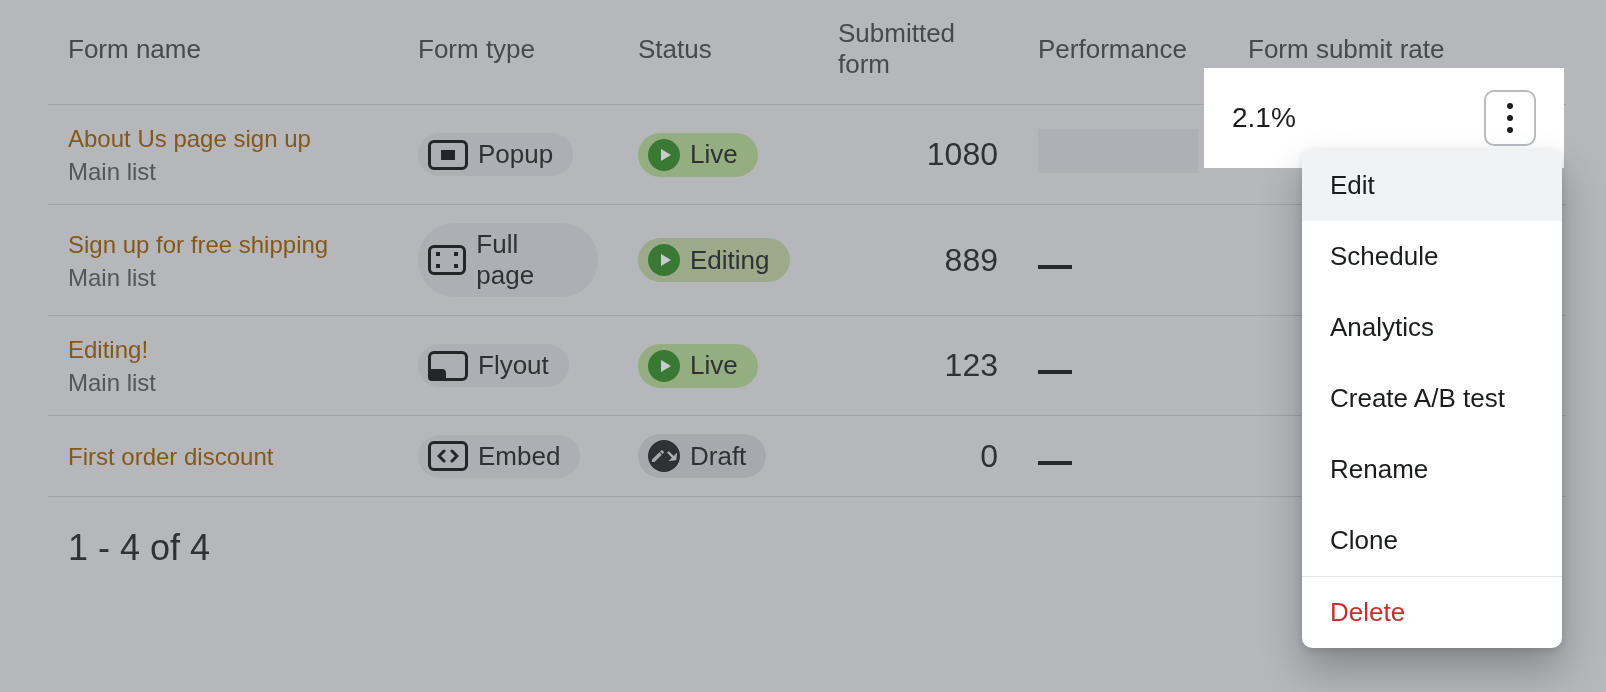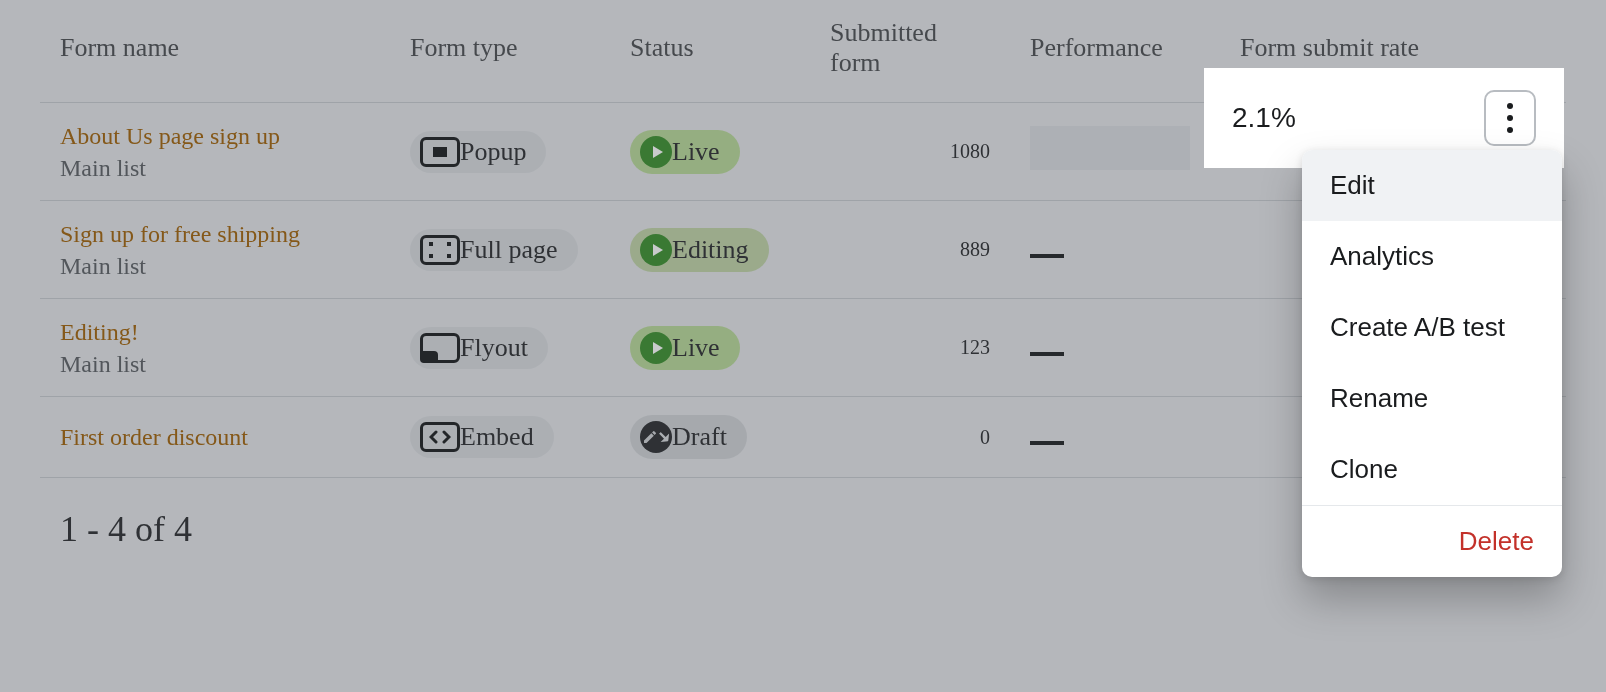--- a/index.html
+++ b/index.html
@@ -14,24 +14,23 @@
   }
   .dim-overlay {
     position: absolute;
     inset: 0;
     background: rgba(60,64,72,0.28);
     pointer-events: none;
     z-index: 5;
   }
   .table-wrap {
     position: absolute;
-    left: 40px;
+    left: 48px;
     top: 0;
     right: 40px;
-    font-family: Liberation Serif, serif;
   }
   table {
     width: 100%;
     border-collapse: collapse;
     font-size: 26px;
     color: #2a2c2e;
   }
   thead th {
     font-weight: 400;
     text-align: left;
@@ -53,20 +52,21 @@
     font-weight: 500;
   }
   .form-sublabel {
     color: #5b5f63;
     font-size: 24px;
     margin-top: 4px;
   }
   .pill {
     display: inline-flex;
     align-items: center;
+    gap: 10px;
     padding: 6px 20px 6px 10px;
     border-radius: 40px;
     font-size: 26px;
     color: #2a2c2e;
   }
   .pill.grey { background: #d7dadd; }
   .pill.green { background: #b8d997; }
   .pill.muted-green { background: #bfd3a6; text-align: right; }
   .pill.dark-grey { background: #cfd2d5; }
   .type-icon-box {
@@ -102,21 +102,21 @@
   .status-dot.edit { background: #3a8f2c; }
   .status-dot.edit::after {
     content:""; width:0;height:0;border-left:10px solid #fff;border-top:6px solid transparent;border-bottom:6px solid transparent; margin-left:3px;
   }
   .status-dot.draft { background: #2a2c2e; }
   .status-dot.draft::after {
     content:""; width:12px;height:12px;background:#d7dadd;transform:rotate(45deg);clip-path: polygon(0 40%, 60% 40%, 60% 0, 100% 50%, 60% 100%, 60% 60%, 0 60%);
   }
   .status-dot.draft svg { width:16px; height:16px; fill:#cfd2d5; }
 
-  .num-cell { text-align: right; font-size: 20px; }
+  .num-cell { text-align: right; font-size: 32px; }
   .perf-cell { text-align:left; }
   .perf-redacted {
     width: 160px; height: 44px; background: #d9dcdf;
     display:inline-block;
   }
   .perf-dash {
     display:inline-block; width:34px; height:4px; background:#1e2022;
   }
   .rate-cell { text-align: right; font-size: 28px; padding-right: 100px; }
 
@@ -166,21 +166,21 @@
     overflow: hidden;
     padding-bottom: 0;
   }
   .dropdown .item {
     padding: 20px 28px;
     font-size: 26px;
     color: #1a1c1e;
     cursor: pointer;
   }
   .dropdown .item.highlight { background: #f0f2f4; }
-  .dropdown .item.delete { color: #c3312a; border-top:1px solid #e5e8eb;text-align:right; }
+  .dropdown .item.delete { color: #c3312a; border-top:1px solid #e5e8eb; }
 
   th.num-head { }
   th.rate-head { text-align:left; }
 </style>
 </head>
 <body>
 
 <div class="table-wrap">
   <table>
     <colgroup>
@@ -324,18 +324,19 @@
     <div class="kebab-btn">
       <span></span>
       <span></span>
       <span></span>
     </div>
   </div>
 </div>
 
 <div class="dropdown">
   <div class="item highlight">Edit</div>
+  <div class="item">Schedule</div>
   <div class="item">Analytics</div>
   <div class="item">Create A/B test</div>
   <div class="item">Rename</div>
   <div class="item">Clone</div>
   <div class="item delete">Delete</div>
 </div>
 
 </body></html>

